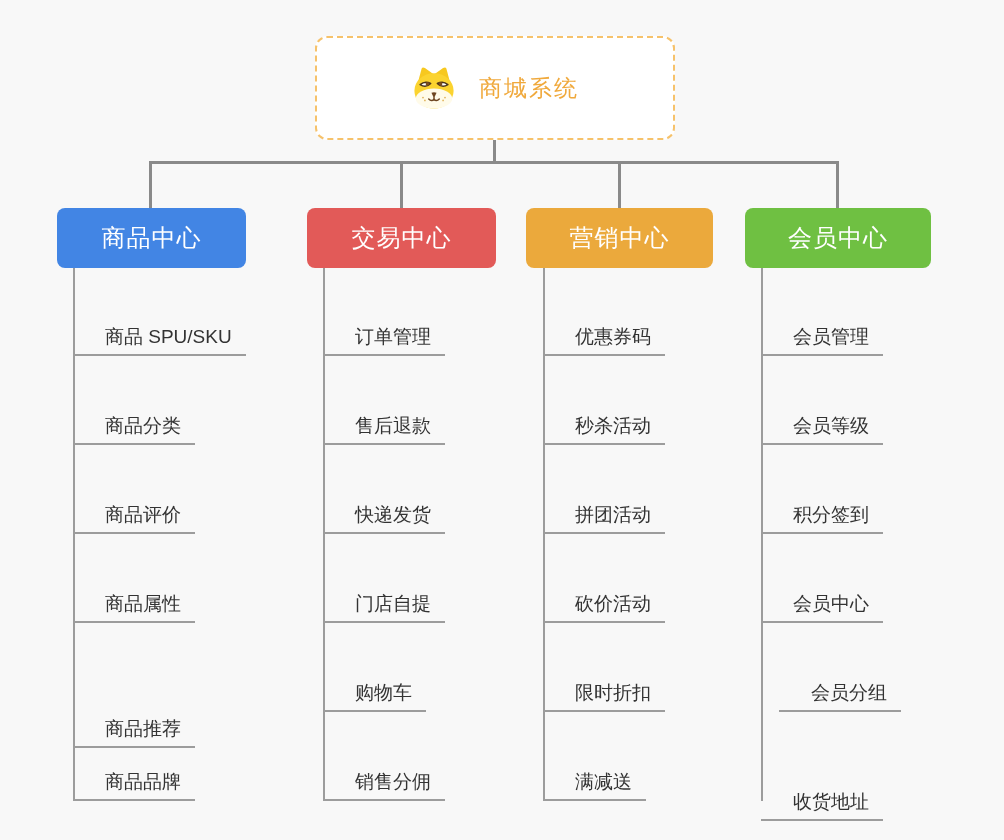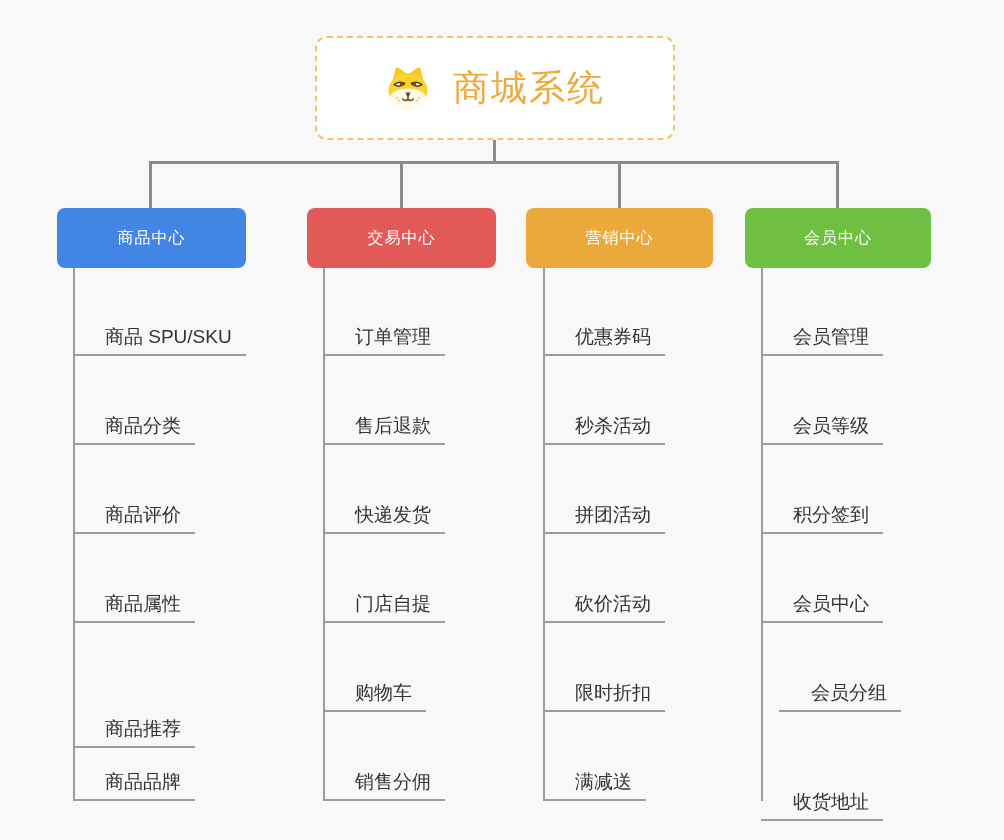--- a/index.html
+++ b/index.html
@@ -20,21 +20,21 @@
     width: 360px; height: 104px;
     background: #ffffff;
     border: 2px dashed #f6c26b;
     border-radius: 12px;
     box-sizing: border-box;
     display: flex;
     align-items: center;
     justify-content: center;
   }
   .root-title {
-    font-size: 36px;
+    font-size: 23px;
     letter-spacing: 2px;
     margin-left: 22px;
     color: #f0a93c;
     white-space: nowrap;
   }
 
   
   .connector {
     position: absolute;
     background: var(--connector, #8a8a8a);
@@ -49,21 +49,21 @@
   
   .branch-header {
     position: absolute;
     top: 208px;
     height: 60px;
     border-radius: 8px;
     display: flex;
     align-items: center;
     justify-content: center;
     color: #ffffff;
-    font-size: 16px;
+    font-size: 24px;
     letter-spacing: 1px;
     white-space: nowrap;
   }
 
   
   .branch-column {
     position: absolute;
     top: 268px;
     height: 533px;
     width: 240px;

